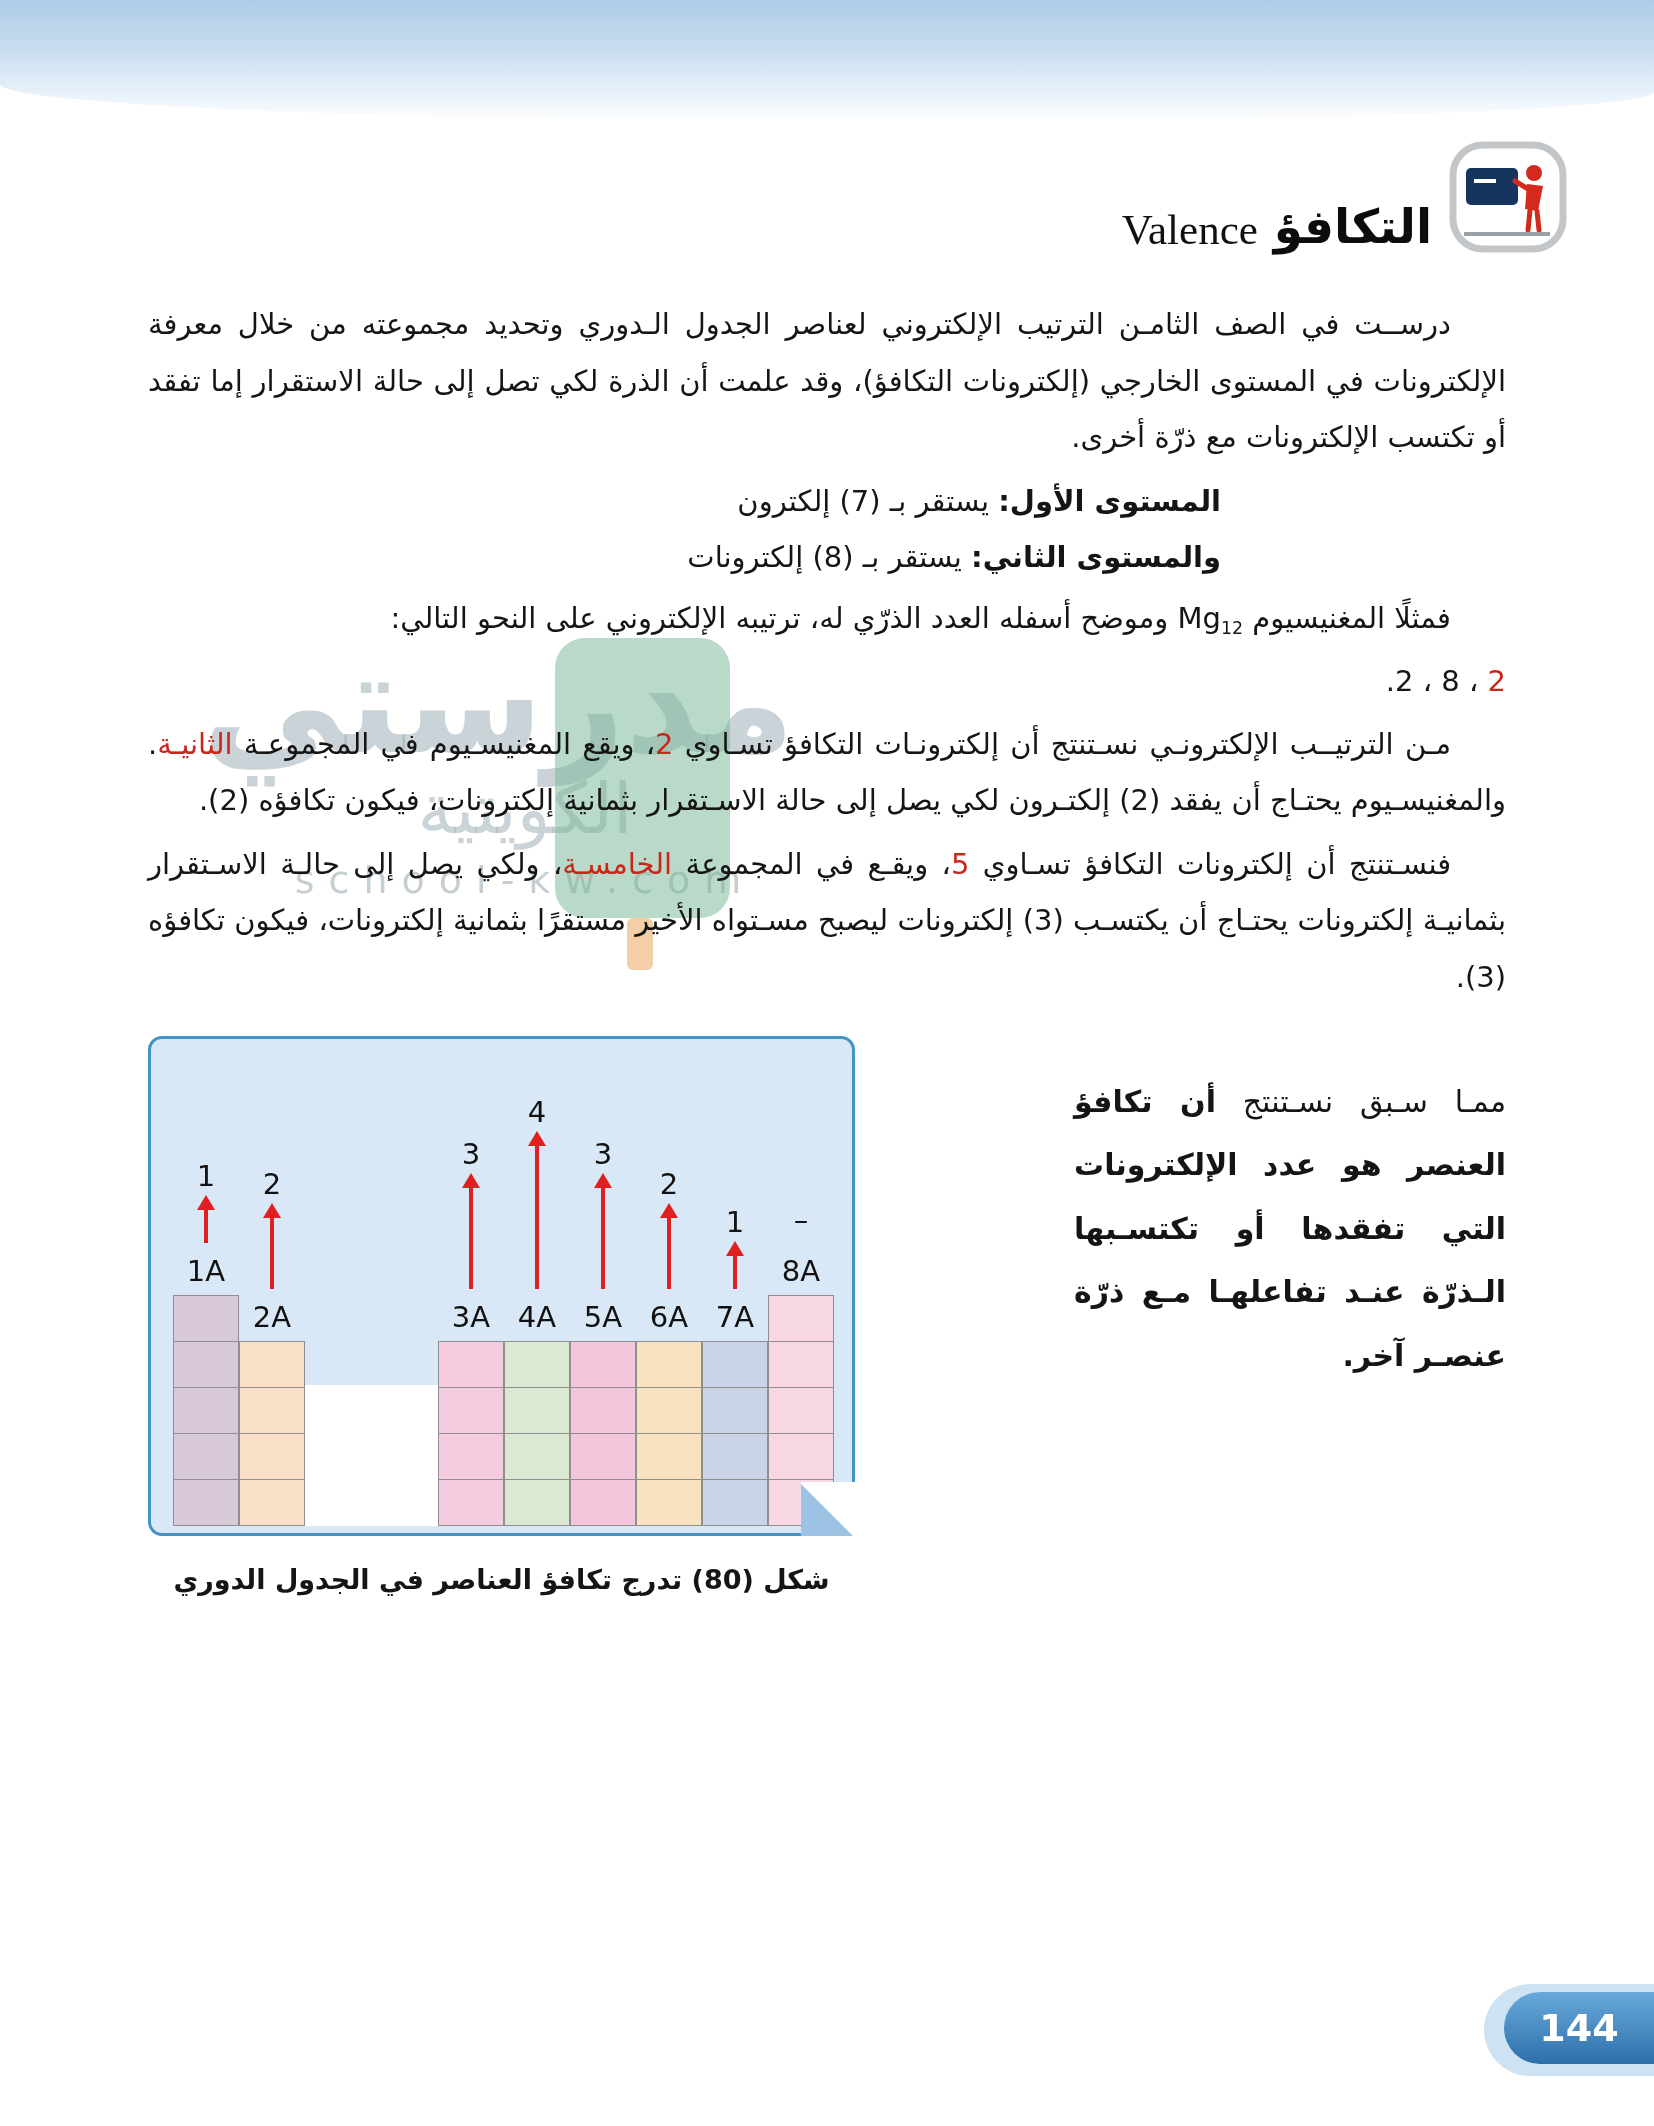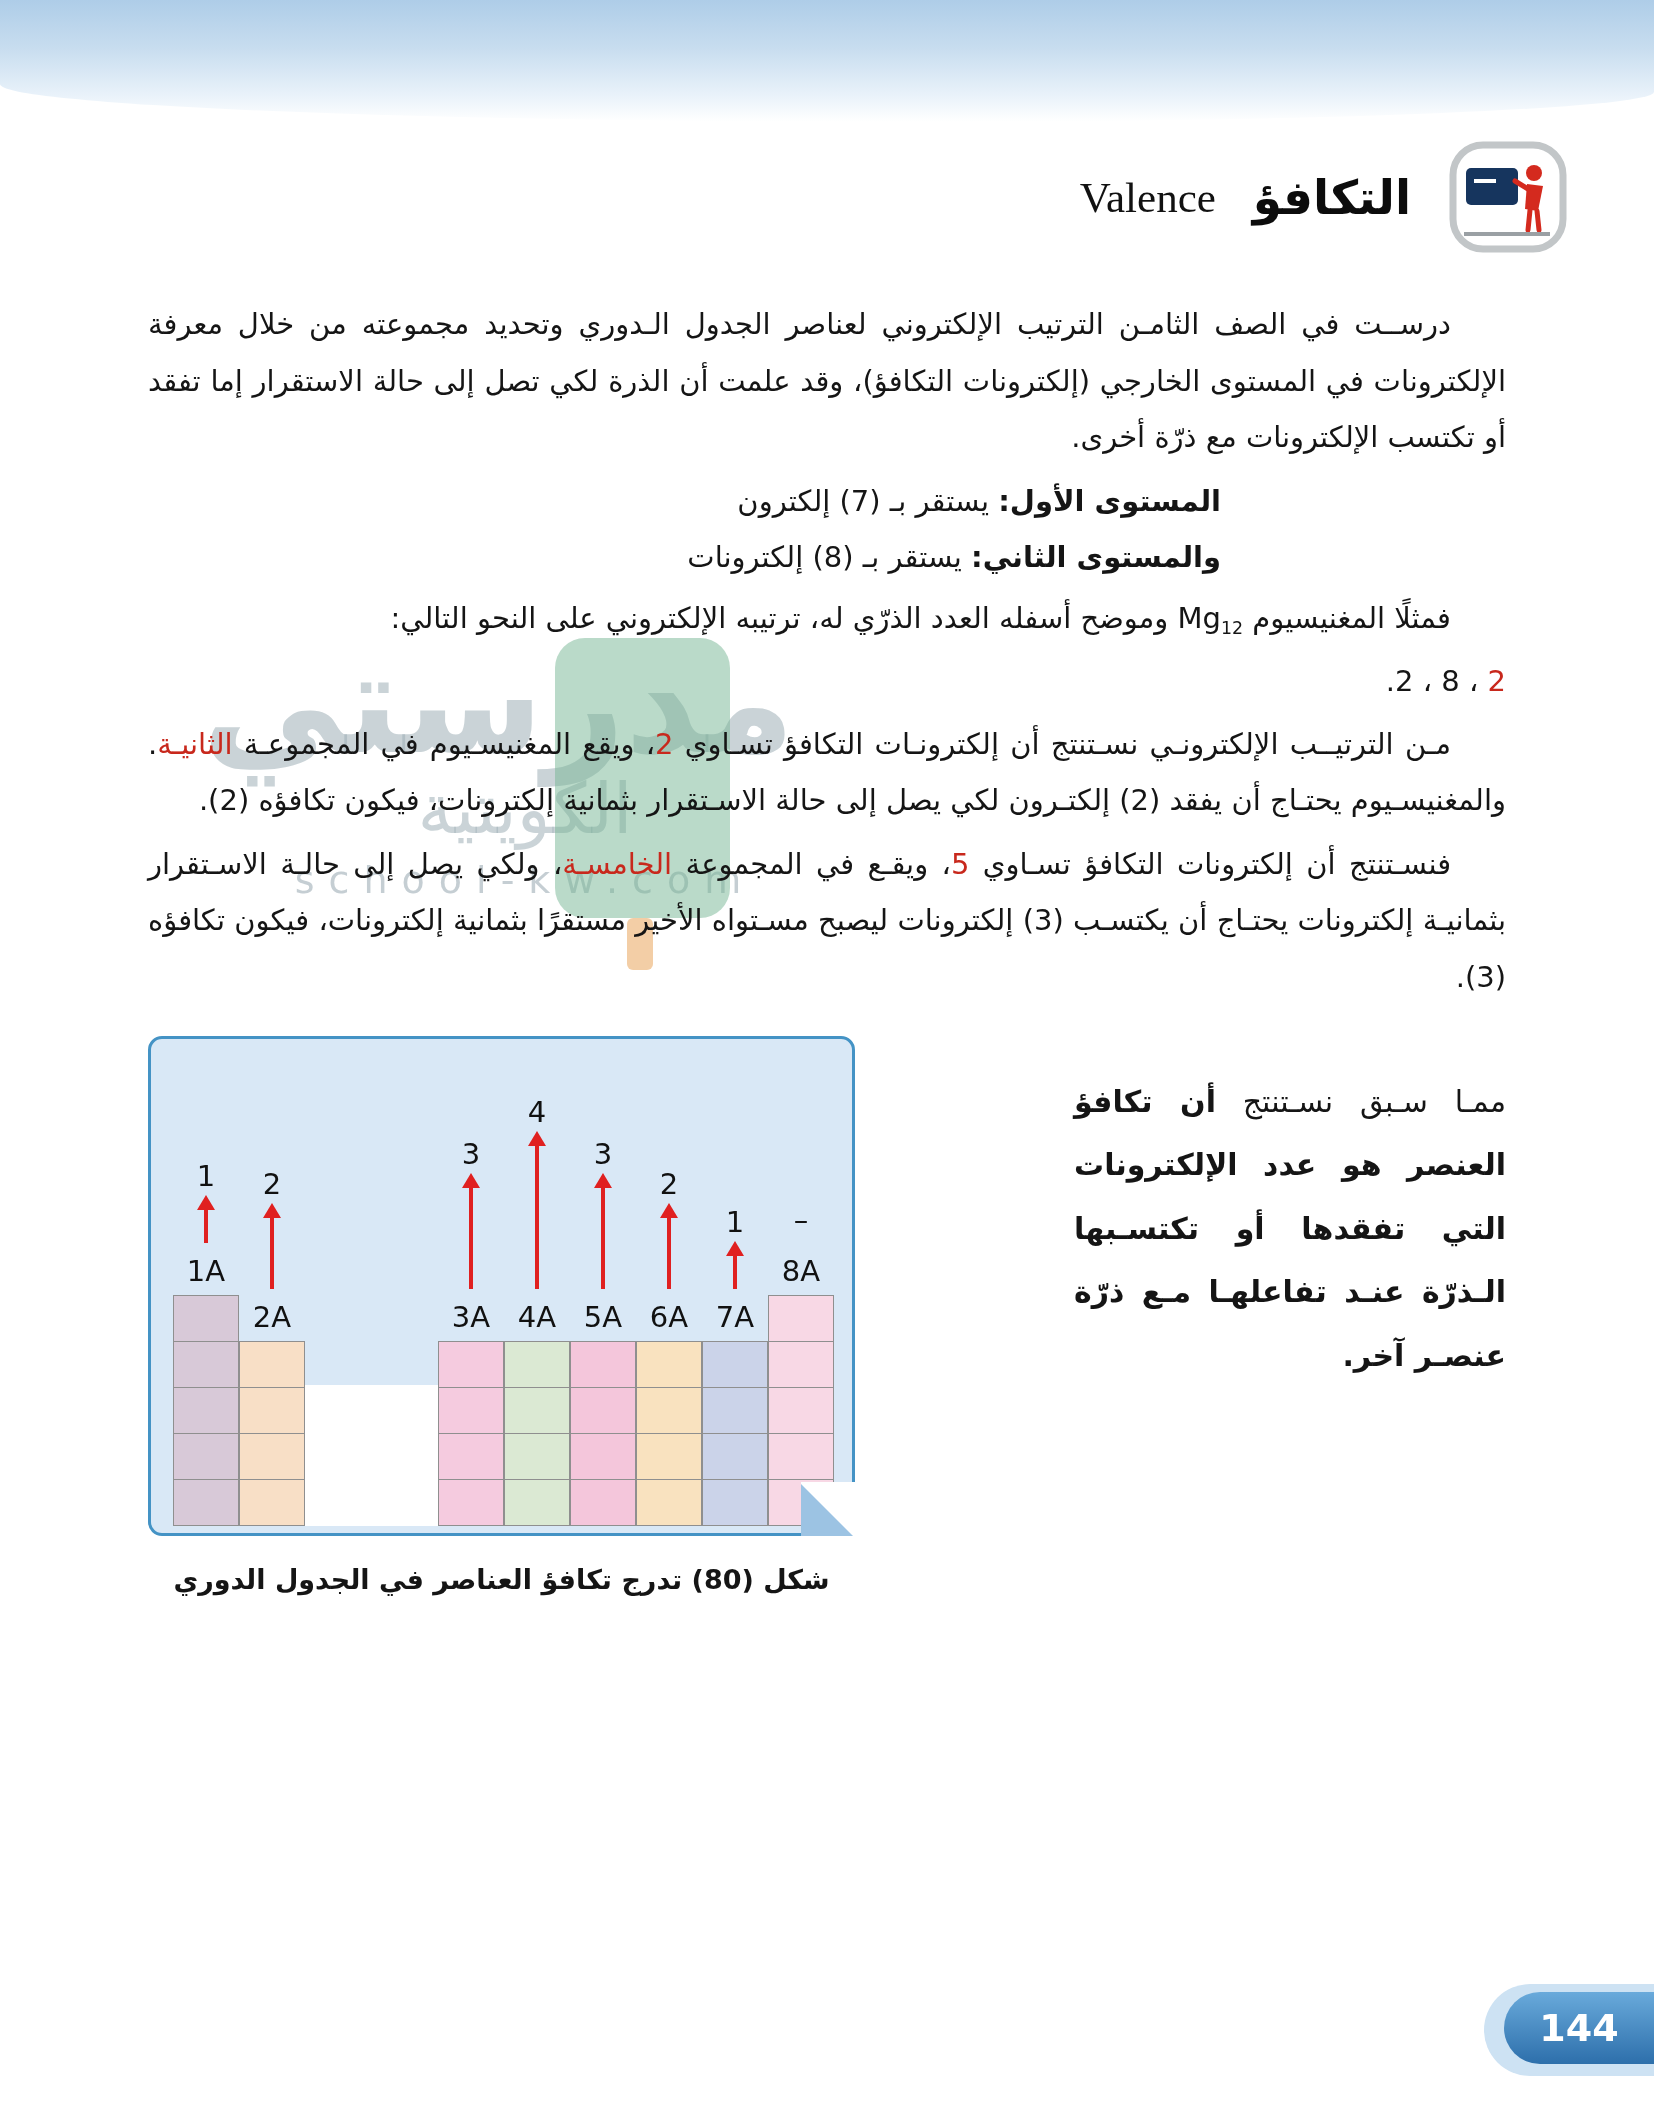--- a/index.html
+++ b/index.html
@@ -41,21 +41,21 @@
     background: rgba(233, 166, 92, 0.55);
     border-radius: 6px;
   }
   .wm1 { font-size: 142px; font-weight: bold; line-height: 1.0; color: rgba(158,174,182,0.55); }
   .wm2 { font-size: 70px; letter-spacing: 6px; color: rgba(158,174,182,0.55); margin-top: -6px; }
   .wm3 { font-size: 38px; letter-spacing: 14px; color: rgba(158,174,182,0.6); direction: ltr; margin-top: 8px; }
 
   
   .header {
     position: absolute; top: 140px; right: 86px;
-    display: flex; flex-direction: row; align-items: center; gap: 37px;
+    display: flex; flex-direction: row; align-items: flex-end; gap: 16px;
     direction: ltr; z-index: 3;
   }
   .title-en { font-family: "Liberation Serif", serif; font-size: 43px; color: #111; }
   .title-ar { font-size: 47px; font-weight: bold; color: #0c0c0c; }
   .hicon { width: 120px; height: 114px; }
 
   
   .content {
     position: absolute; top: 292px; right: 148px; left: 148px;
     font-size: 29px; line-height: 1.95;

